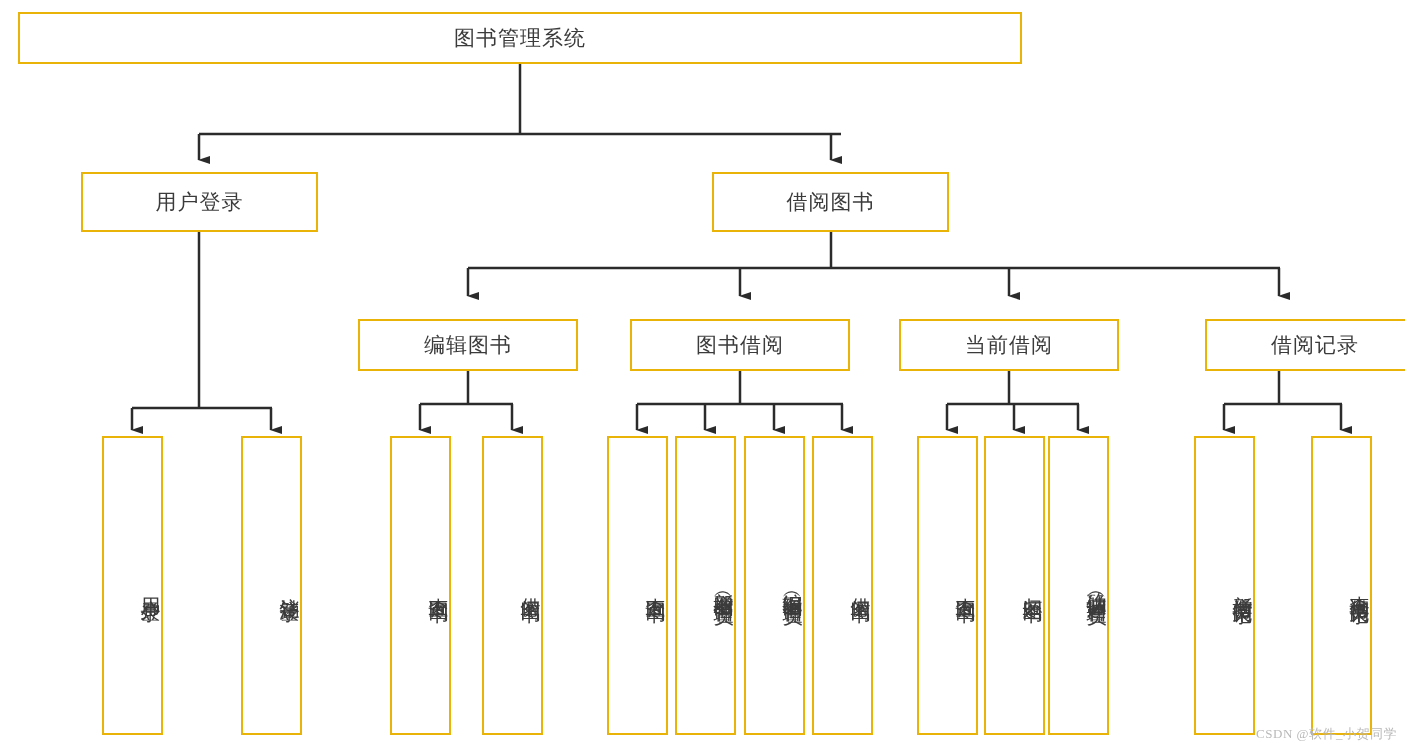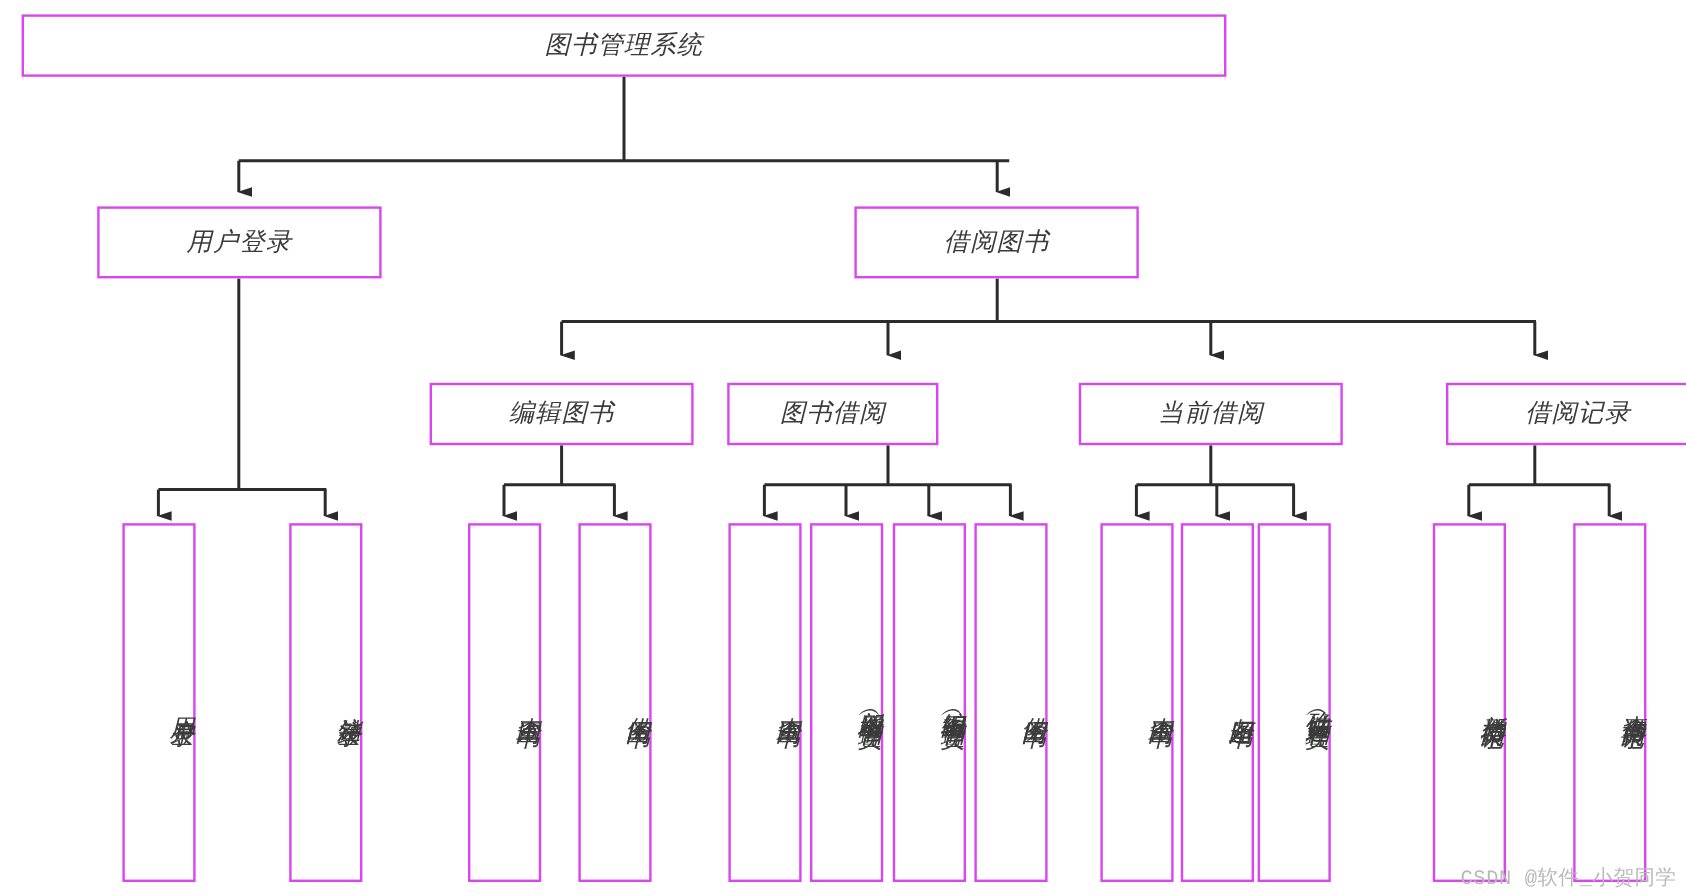--- a/index.html
+++ b/index.html
@@ -30,28 +30,27 @@
     top: 0;
     width: 1405px;
     height: 747px;
     pointer-events: none;
   }
 
   .node {
     position: absolute;
     box-sizing: border-box;
     background: #ffffff;
-    border: 2px solid #d946ef;
+    border: 2px solid #eab308;
     display: flex;
     align-items: center;
     justify-content: center;
     color: #3b3b3b;
     text-align: center;
     line-height: 1.18;
-    font-style: italic;
   }
 
   .node.horizontal {
     font-size: 21px;
     letter-spacing: 1px;
   }
 
   .node.vertical {
     writing-mode: vertical-rl;
     text-orientation: upright;
@@ -71,25 +70,25 @@
   }
 
   .node.leaf-tall .node-label {
     max-height: 270px;
   }
 
   #watermark {
     position: absolute;
     right: 8px;
     bottom: 4px;
-    font-size: 17px;
+    font-size: 13px;
     color: #b9b9b9;
     letter-spacing: 0.5px;
     white-space: nowrap;
-    font-family: Liberation Mono, monospace;
+    font-family: Liberation Serif, serif;
   }
 </style>
 </head>
 <body>
 
 <div id="diagram-root">
 
   <svg id="connector-layer" viewBox="0 0 1405 747" width="1405" height="747" xmlns="http://www.w3.org/2000/svg">
     <defs>
       <marker id="arrowhead" markerWidth="10" markerHeight="12" refX="4" refY="11" orient="auto" markerUnits="userSpaceOnUse">
@@ -149,21 +148,21 @@
   </div>
 
   <div class="node horizontal" style="left:712px; top:172px; width:237px; height:60px;">
     <span class="node-label">借阅图书</span>
   </div>
 
   <div class="node horizontal" style="left:358px; top:319px; width:220px; height:52px;">
     <span class="node-label">编辑图书</span>
   </div>
 
-  <div class="node horizontal" style="left:606px; top:319px; width:176px; height:52px;">
+  <div class="node horizontal" style="left:630px; top:319px; width:220px; height:52px;">
     <span class="node-label">图书借阅</span>
   </div>
 
   <div class="node horizontal" style="left:899px; top:319px; width:220px; height:52px;">
     <span class="node-label">当前借阅</span>
   </div>
 
   <div class="node horizontal" style="left:1169px; top:319px; width:220px; height:52px;margin-left:36px;">
     <span class="node-label">借阅记录</span>
   </div>

